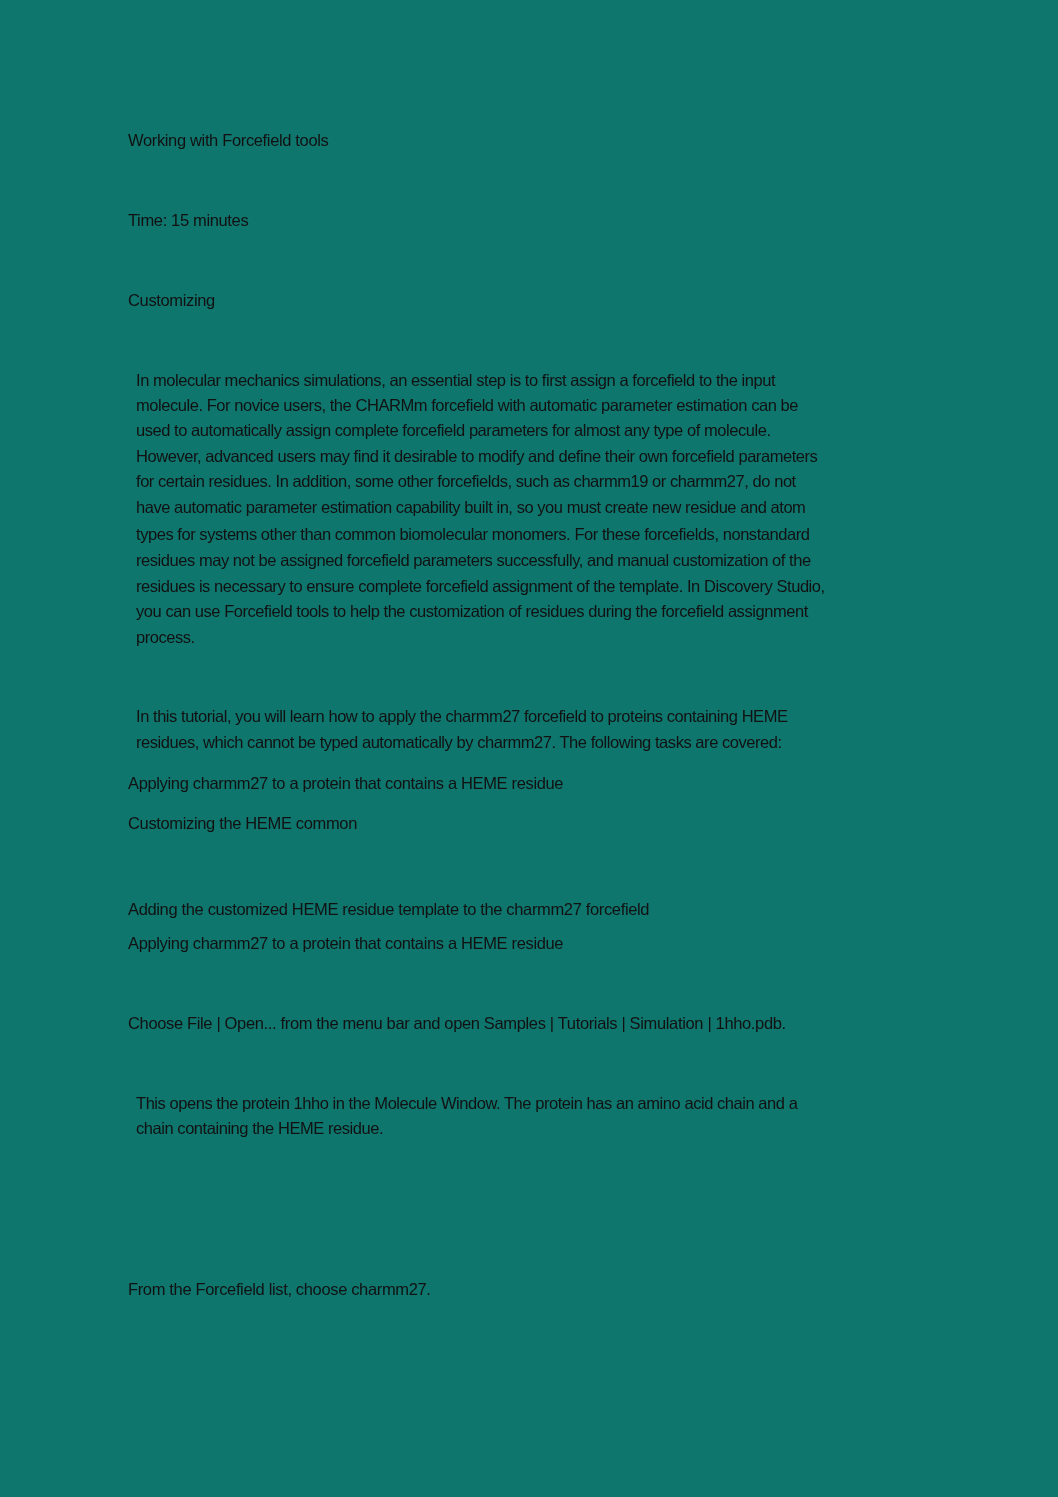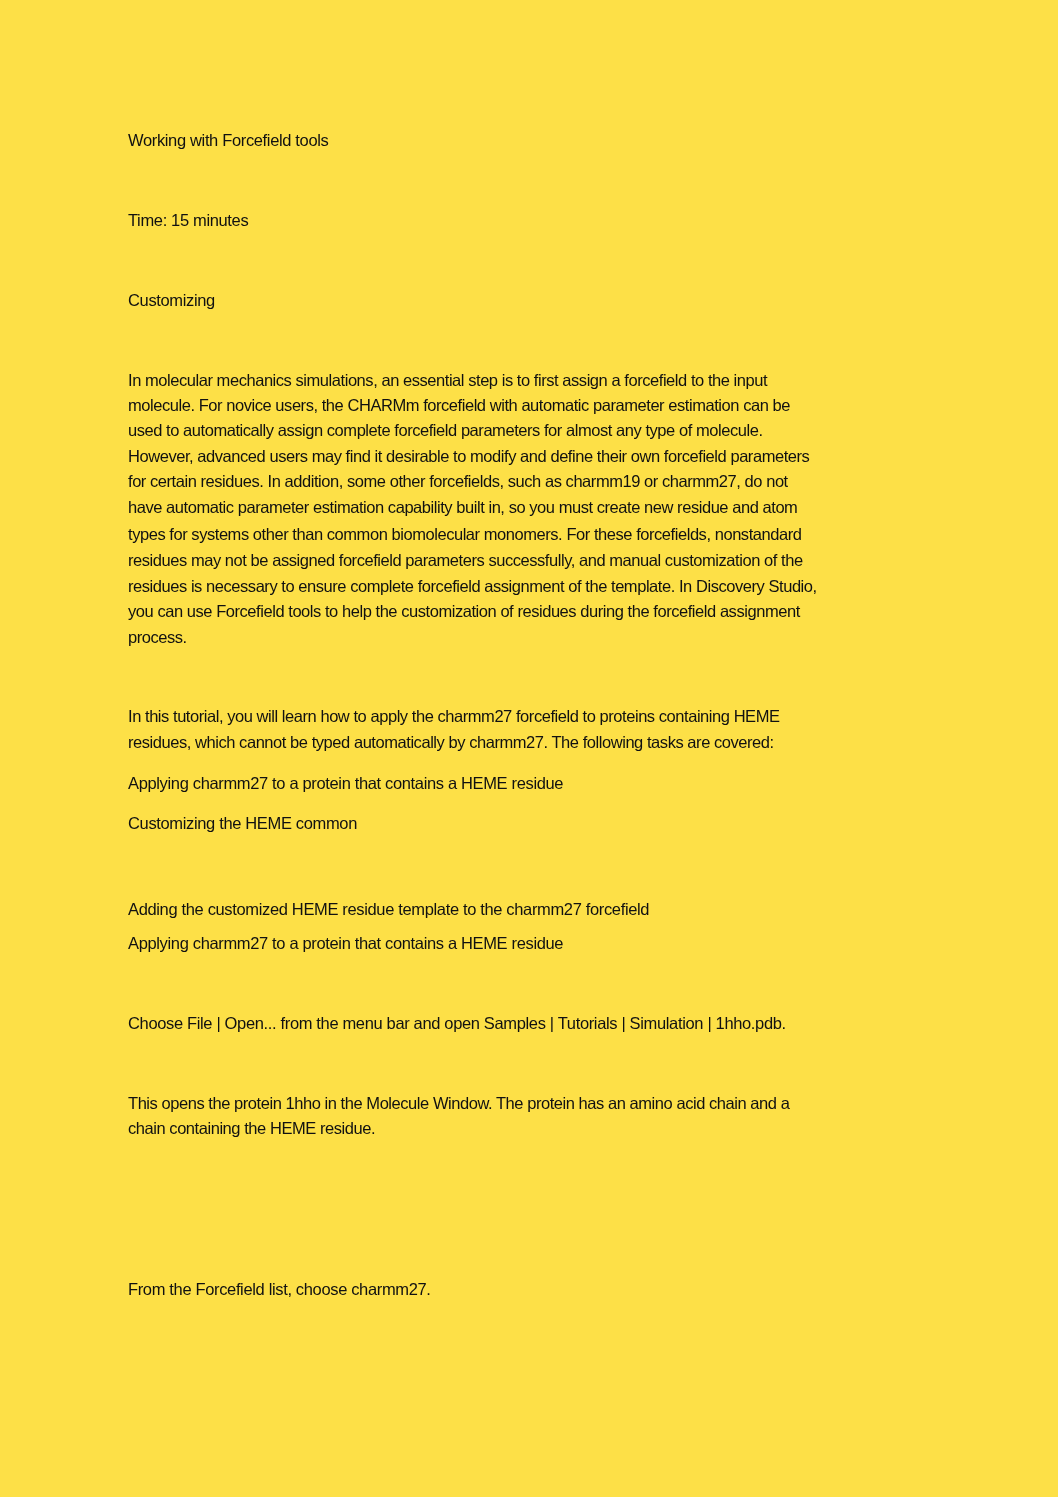--- a/index.html
+++ b/index.html
@@ -1,25 +1,25 @@
 <!DOCTYPE html>
 <html><head>
 <meta charset="utf-8">
 <style>
   html, body { margin: 0; padding: 0; background: #ffffff; }
   body { width: 1058px; height: 1497px; position: relative; overflow: hidden; }
-  .page { position: absolute; left: 0; top: 0; width: 1058px; height: 1497px; background: #fde047; }
+  .page { position: absolute; left: 0; top: 0; width: 1058px; height: 1497px; background: #0f766e; }
   .line {
     position: absolute; left: 128px;
     font-family: "Liberation Sans", sans-serif;
     font-size: 16.5px; color: #111;
     white-space: nowrap; line-height: 20px;
     letter-spacing: -0.35px;
   }
-  .para-line { letter-spacing: -0.45px; }
+  .para-line { letter-spacing: -0.45px; margin-left: 8px; }
 </style>
 </head>
 <body>
 
 <div class="page">
 
   <div class="line" style="top:130px">Working with Forcefield tools</div>
   <div class="line" style="top:210px">Time: 15 minutes</div>
   <div class="line" style="top:290px">Customizing</div>
 

